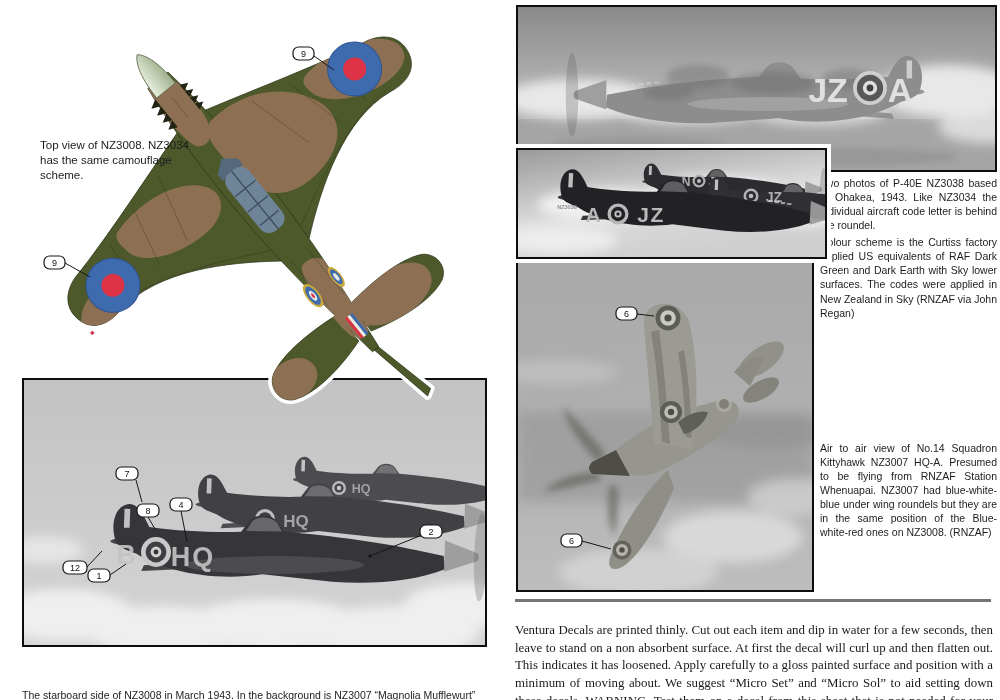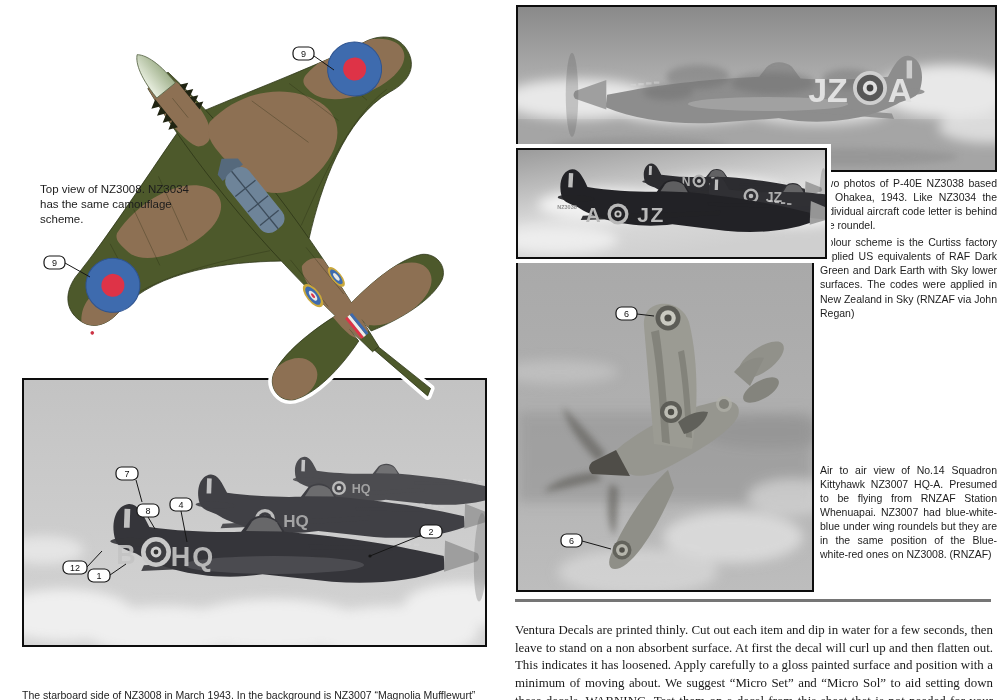--- a/index.html
+++ b/index.html
@@ -4,24 +4,24 @@
 <style>
   html,body{margin:0;padding:0;background:#fff;}
   #page{position:relative;width:1000px;height:700px;background:#fff;overflow:hidden;
         font-family:"Liberation Sans",sans-serif;color:#1a1a1a;}
   .abs{position:absolute;}
   .photo{position:absolute;border:2px solid #0d0d0d;overflow:hidden;background:#bbb;}
   .photo svg{display:block;}
   .cap{font-size:10.5px;line-height:1.3;color:#1c1c1c;}
   .rcap{font-size:10.5px;line-height:1.34;text-align:justify;color:#1c1c1c;}
   .rcap + .rcap{margin-top:3px;}
-  #topview-caption{left:40px;top:138px;width:152px;font-size:11.5px;line-height:1.32;margin-top:44px;}
+  #topview-caption{left:40px;top:138px;width:152px;font-size:11.5px;line-height:1.32;}
   #starboard-caption{left:22px;top:649px;width:466px;margin-top:40px;}
   #caption-two-photos{left:820px;top:176px;width:177px;}
-  #caption-air-to-air{left:820px;top:441px;width:177px;margin-top:22px;}
+  #caption-air-to-air{left:820px;top:441px;width:177px;}
   #footer-divider{left:515px;top:599px;width:476px;height:3px;background:#757575;}
   #footer-heading{left:515px;top:606px;width:478px;font-family:"Liberation Serif",serif;
                   font-weight:bold;font-size:13.5px;}
   #footer-body{left:515px;top:622px;width:478px;font-family:"Liberation Serif",serif;
                font-size:12.9px;line-height:1.37;text-align:justify;}
   .pill rect{fill:#ffffff;stroke:#161616;stroke-width:1.2;}
   .pill text{font-family:"Liberation Sans",sans-serif;font-size:9px;fill:#111;text-anchor:middle;}
   .leader{stroke:#161616;stroke-width:1;fill:none;}
   .code{font-family:"Liberation Sans",sans-serif;font-weight:bold;text-anchor:middle;}
   text{user-select:none;}

